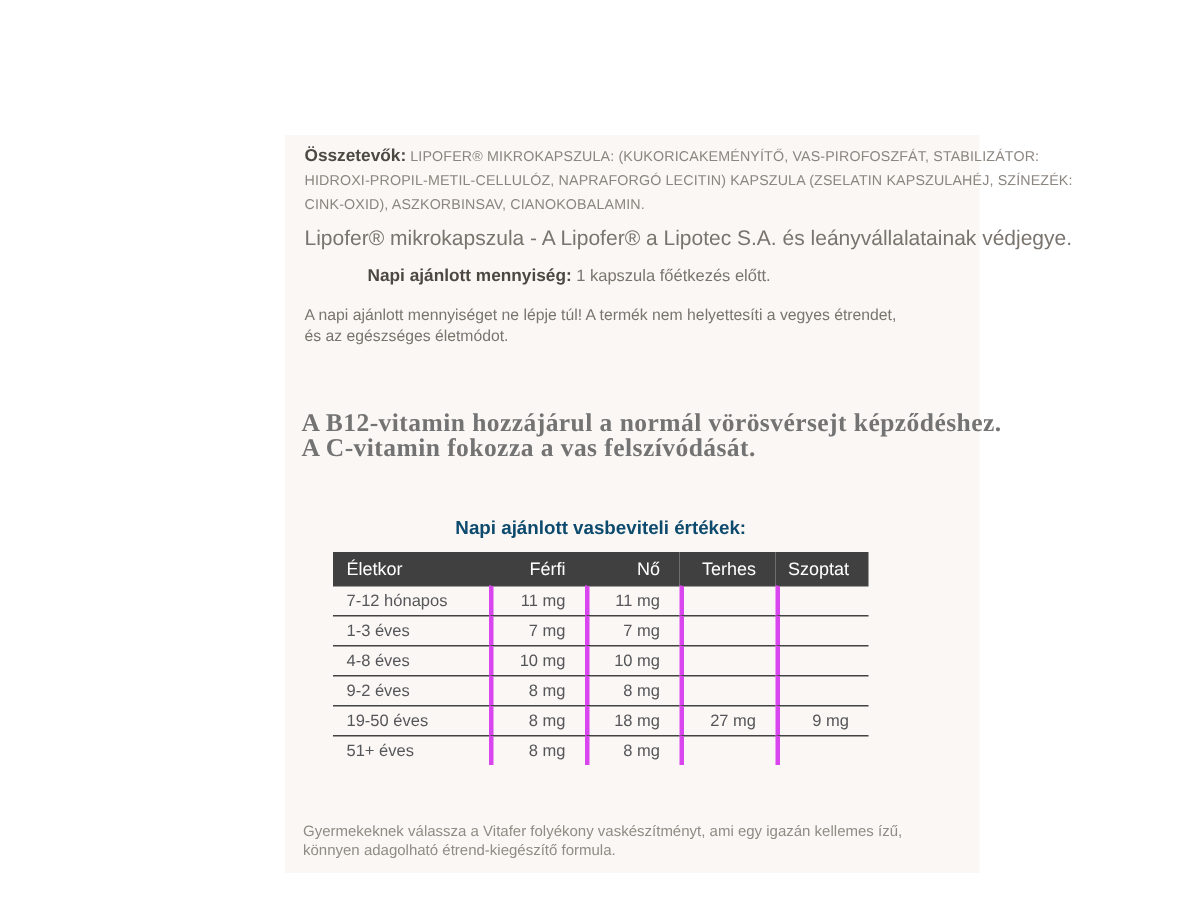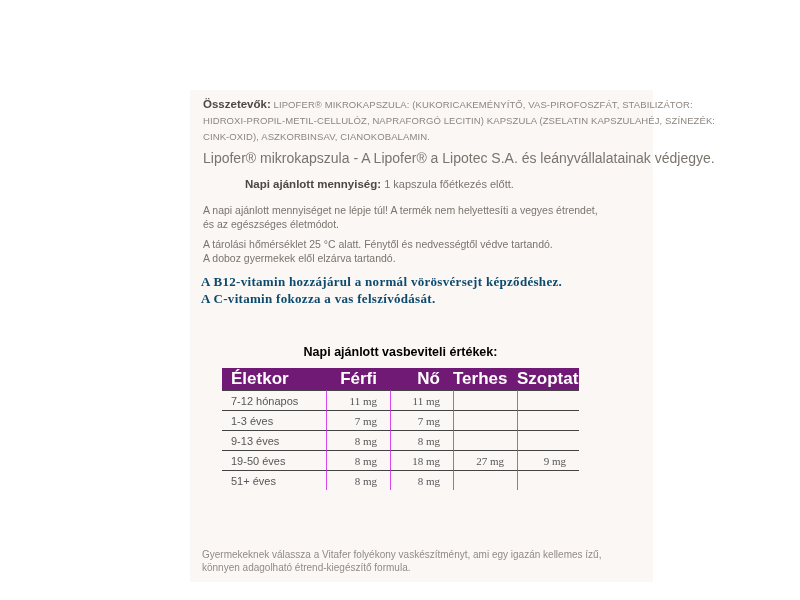--- a/index.html
+++ b/index.html
@@ -24,46 +24,46 @@
   .trademark { left:13px; top:60px; font-size:14px; color:#7A746E; }
 
   .dosage { left:13px; top:88px; font-size:11px; color:#7A746E; }
   .dosage strong { font-size:11.5px; color:#4D4842;padding-left:42px; }
 
   .warning { left:13px; top:114px; font-size:10.5px; line-height:13.5px; color:#7A746E; }
   .storage { left:13px; top:148px; font-size:10.5px; line-height:13.5px; color:#7A746E; }
 
   .claims { left:11px; top:184px;
             font-family:"Liberation Serif", serif; font-weight:bold;
-            font-size:13px; line-height:16.5px; color:#0c4a6e; letter-spacing:0.3px; }
+            font-size:17px; line-height:16.5px; color:#737373; letter-spacing:0.3px; }
 
   .table-title { left:32px; top:255px; width:357px; text-align:center;
-                 font-size:12.5px; line-height:14px; font-weight:bold; color:#000000; }
+                 font-size:12.5px; line-height:14px; font-weight:bold; color:#0c4a6e; }
 
   table.iron-table {
     position:absolute; left:32px; top:278px; width:357px;
     border-collapse:separate; border-spacing:0; table-layout:fixed;
     font-size:11px; color:#55565A;
   }
   .iron-table col.c0 { width:104px; }
   .iron-table col.c1 { width:64px; }
   .iron-table col.c2 { width:63px; }
   .iron-table col.c3 { width:64px; }
   .iron-table col.c4 { width:62px; }
   .iron-table th {
-    background:#701a75; color:#FFFFFF; font-weight:bold; font-size:17px;
+    background:#404040; color:#FFFFFF; font-weight:normal; font-size:12px;
     height:22px; padding:0 13px 0 0; text-align:right; overflow:hidden;
   }
   .iron-table th.age { text-align:left; padding:0 0 0 9px; }
   .iron-table td {
     height:19px; padding:0 13px 0 0; text-align:right;
     border-top:1px solid #434343; overflow:hidden;
   }
   .iron-table td.age { text-align:left; padding:0 0 0 9px; }
-  .iron-table td + td { border-left:1px solid #d946ef;font-family:Liberation Serif, serif; }
+  .iron-table td + td { border-left:3px solid #d946ef; }
 
   .note { left:12px; top:458px; font-size:10px; line-height:13px; color:#918B85; }
 </style>
 </head>
 <body>
 
 <div class="page">
   <section class="panel">
 
     <p class="block ingredients">
@@ -78,24 +78,20 @@
     <p class="block dosage">
       <strong>Napi ajánlott mennyiség:</strong>
       <span>1 kapszula főétkezés előtt.</span>
     </p>
 
     <p class="block warning">
       <span class="line">A napi ajánlott mennyiséget ne lépje túl! A termék nem helyettesíti a vegyes étrendet,</span>
       <span class="line">és az egészséges életmódot.</span>
     </p>
 
-    <p class="block storage">
-      <span class="line">A tárolási hőmérséklet 25 °C alatt. Fénytől és nedvességtől védve tartandó.</span>
-      <span class="line">A doboz gyermekek elől elzárva tartandó.</span>
-    </p>
 
     <div class="block claims">
       <span class="line">A B12-vitamin hozzájárul a normál vörösvérsejt képződéshez.</span>
       <span class="line">A C-vitamin fokozza a vas felszívódását.</span>
     </div>
 
     <h3 class="block table-title">Napi ajánlott vasbeviteli értékek:</h3>
 
     <table class="iron-table">
       <colgroup>
@@ -123,21 +119,28 @@
           <td></td>
         </tr>
         <tr>
           <td class="age">1-3 éves</td>
           <td>7 mg</td>
           <td>7 mg</td>
           <td></td>
           <td></td>
         </tr>
         <tr>
-          <td class="age">9-13 éves</td>
+          <td class="age">4-8 éves</td>
+          <td>10 mg</td>
+          <td>10 mg</td>
+          <td></td>
+          <td></td>
+        </tr>
+        <tr>
+          <td class="age">9-2 éves</td>
           <td>8 mg</td>
           <td>8 mg</td>
           <td></td>
           <td></td>
         </tr>
         <tr>
           <td class="age">19-50 éves</td>
           <td>8 mg</td>
           <td>18 mg</td>
           <td>27 mg</td>

